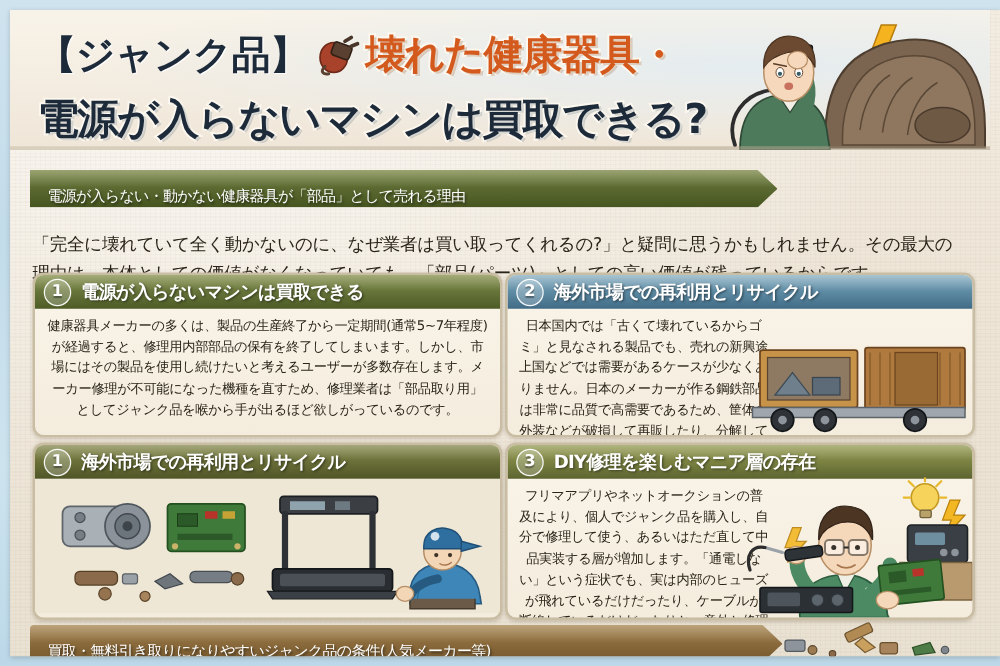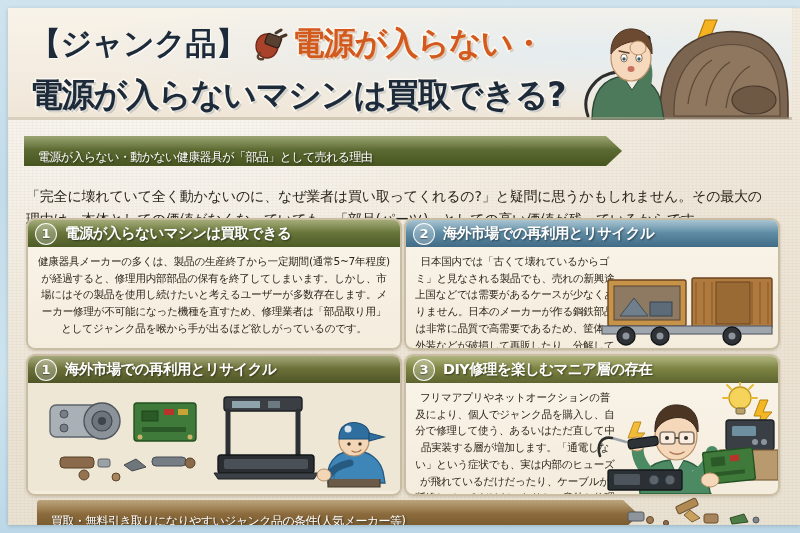--- a/index.html
+++ b/index.html
@@ -122,21 +122,21 @@
     letter-spacing: -0.6px;
     white-space: nowrap;
     text-shadow: 1px 1px 2px rgba(0,0,0,0.55);
     clip-path: polygon(0 0, calc(100% - 16px) 0, 100% 50%, calc(100% - 16px) 100%, 0 100%);
   }
   .banner-green {
     left: 16px; top: 128px; width: 584px;
     background: linear-gradient(180deg, #7e8a4a 0%, #5c6b32 45%, #46541f 100%);
   }
   .banner-brown {
-    left: 29px; top: 492px; width: 588px;
+    left: 16px; top: 492px; width: 588px;
     background: linear-gradient(180deg, #a98a56 0%, #8c6c3d 45%, #73562c 100%);
     border-radius: 3px 0 0 3px;
   }
   .banner-shine {
     position:absolute; left:0; right:0; top:0; height:45%;
     background: linear-gradient(180deg, rgba(255,255,255,0.22), rgba(255,255,255,0));
     pointer-events:none;
   }
 
   
@@ -266,21 +266,21 @@
       <div class="title-wrap">
         <div class="title-line1">
           <span class="jk-bracket">【ジャンク品】</span>
           <svg class="plug-icon" width="36" height="34" viewBox="0 0 36 34">
             <ellipse cx="15" cy="19" rx="11" ry="12" fill="#a8422a" stroke="#6d2817" stroke-width="1.3"></ellipse>
             <rect x="14" y="8" width="15" height="11" rx="2.5" transform="rotate(20 21 13)" fill="#5a4030" stroke="#332116" stroke-width="1.3"></rect>
             <path d="M24 6 L29 3" stroke="#4a3628" stroke-width="3" stroke-linecap="round"></path>
             <path d="M29 10 L34 8" stroke="#4a3628" stroke-width="3" stroke-linecap="round"></path>
             <path d="M8 26 C4 30 6 33 11 32" fill="none" stroke="#5a4030" stroke-width="2.4" stroke-linecap="round"></path>
           </svg>
-          <span class="title-orange">電源が入らない・</span>
+          <span class="title-orange">壊れた健康器具・</span>
         </div>
         <div class="title-line2">電源が入らないマシンは買取できる?</div>
       </div>
       <div class="header-rule"></div>
     </div>
 
     <div class="banner banner-green">
       <div class="banner-shine"></div>
       <span>電源が入らない・動かない健康器具が「部品」として売れる理由</span>
     </div>

